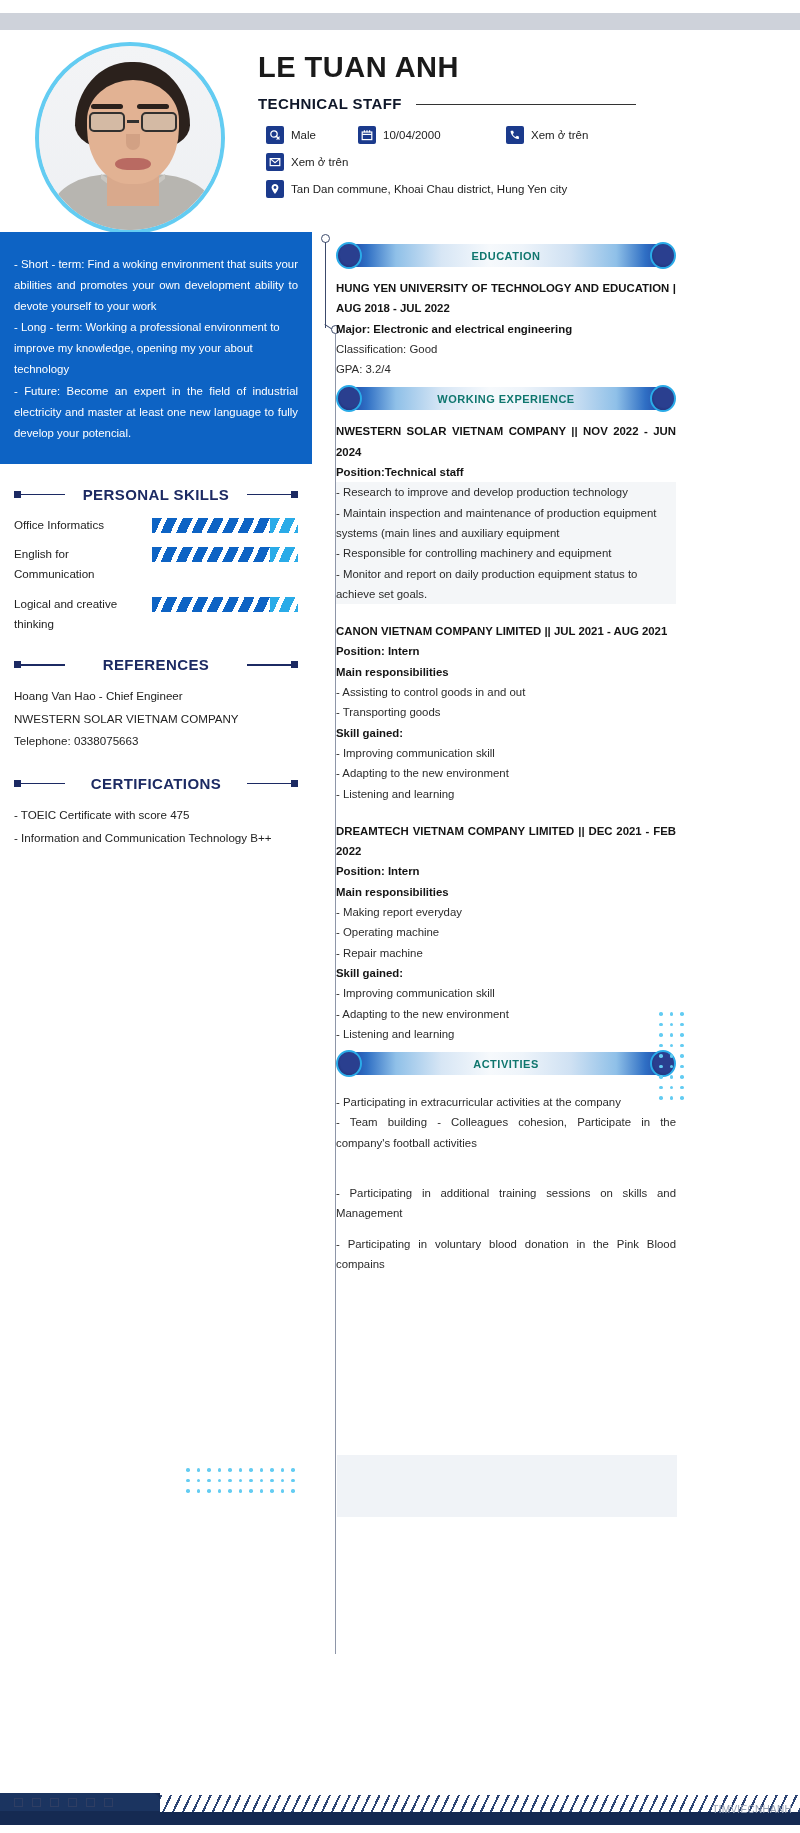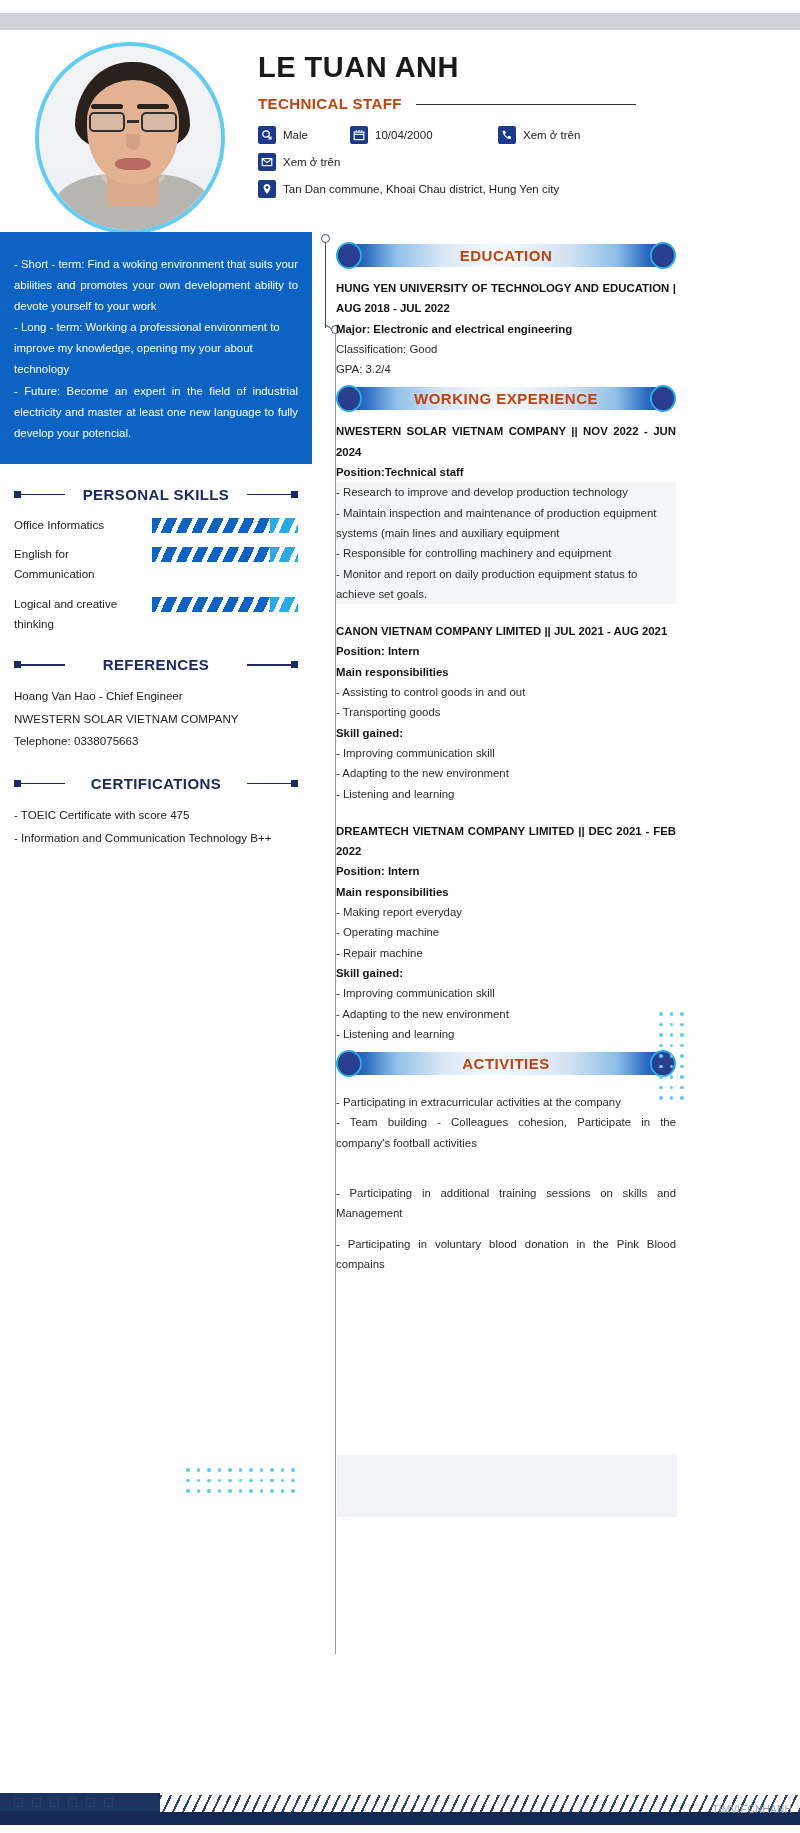--- a/index.html
+++ b/index.html
@@ -142,36 +142,37 @@
   .role-row {
     display: flex;
     align-items: center;
     gap: 14px;
     margin-top: 11px;
   }
   .role {
     font-size: 15px;
     font-weight: bold;
     letter-spacing: 0.4px;
-    color: #c2410c;
+    color: #0f172a;
     white-space: nowrap;
   }
   .role-line {
     flex: 1;
     height: 1px;
     background: #333;
     margin-top: 2px;
     max-width: 220px;
   }
 
   .contacts { margin-top: 14px; }
   .crow {
     display: flex;
     align-items: flex-end;
     margin-bottom: 9px;
+    margin-left: 8px;
   }
   .citem {
     display: flex;
     align-items: center;
     gap: 7px;
   }
   .citem.c1 { width: 92px; }
   .citem.c2 { width: 148px; }
   .cicon {
     width: 18px; height: 18px;
@@ -351,23 +352,23 @@
     width: 26px; height: 27px;
     border-radius: 50%;
     background: radial-gradient(circle at 55% 45%, #2a3f8f 0 55%, #1a2a6e 100%);
     border: 2px solid #2aabe8;
   }
   .banner .cap.l { left: 0; }
   .banner .cap.r { right: 0; }
   .banner .btxt {
     position: relative;
     z-index: 3;
-    font-size: 15px;
+    font-size: 11px;
     font-weight: bold;
-    color: #c2410c;
+    color: #0f766e;
     letter-spacing: 0.5px;
   }
 
   .rtext {
     font-size: 11.4px;
     color: #2b2b2b;
     line-height: 1.78;
   }
   .rtext.bold { font-weight: bold; color: #141414; }
   .rtext.just { text-align: justify; }

